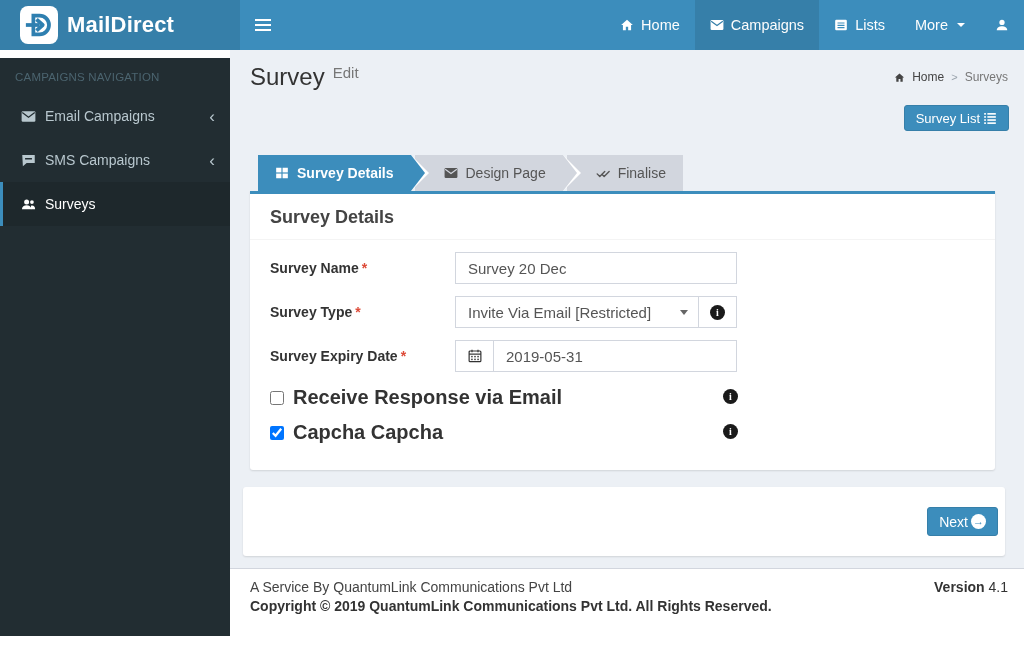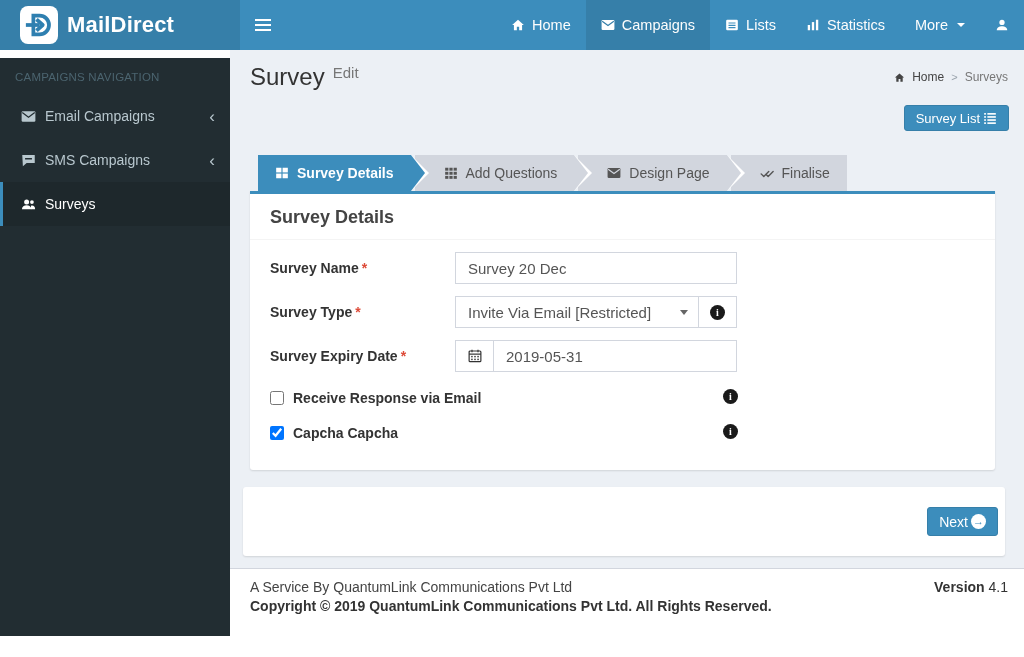--- a/index.html
+++ b/index.html
@@ -70,21 +70,21 @@
   .input-name { width:282px; }
   .select-box { width:244px; height:32px; border:1px solid #d2d6de; display:flex; align-items:center; padding:0 26px 0 12px; color:#555; font-size:15px; position:relative; cursor:pointer; background:#fff; }
   .select-caret { position:absolute; right:10px; top:13px; width:0; height:0; border-left:4px solid transparent; border-right:4px solid transparent; border-top:5px solid #666; }
   .addon { width:38px; height:32px; border:1px solid #d2d6de; background:#fff; display:flex; align-items:center; justify-content:center; color:#333; }
   .addon-right { border-left:none; }
   .addon-left { border-right:none; }
   .addon svg { width:16px; height:16px; }
   .input-date { width:244px; border-left:1px solid #d2d6de; }
   .check-row { min-height:27px; margin-bottom:8px; }
   .check-row input[type="checkbox"] { width:14px; height:14px; margin:0; cursor:pointer; }
-  .check-label { font-weight:bold; font-size:14px; color:#333; margin-left:9px; cursor:pointer; }
+  .check-label { font-weight:bold; font-size:20px; color:#333; margin-left:9px; cursor:pointer; }
   .info-icon { width:15px; height:15px; border-radius:50%; background:#1a1a1a; color:#fff; font-size:10px; font-weight:bold; display:inline-flex; align-items:center; justify-content:center; cursor:pointer; font-family:"Liberation Serif",serif; }
   .row-info { position:absolute; left:453px; top:5px; }
 
   
   .action-bar { margin:17px 19px 0 13px; height:69px; background:#fff; border-radius:3px; box-shadow:0 1px 2px rgba(0,0,0,.12); display:flex; align-items:center; justify-content:flex-end; padding-right:7px; }
   .btn-next { font-size:14px; padding:5px 11px; height:29px; }
   .arrow-circle { width:15px; height:15px; border-radius:50%; background:#fff; color:var(--accent,#3c8dbc); display:inline-flex; align-items:center; justify-content:center; font-size:11px; font-weight:bold; line-height:1; }
 
   
   .main-footer { height:60px; background:#fff; border-top:1px solid #d2d6de; padding:10px 16px 0 20px; display:flex; }
@@ -130,28 +130,20 @@
           <span>Campaigns</span>
         </a>
         <a class="nav-item">
           <svg viewBox="0 0 24 24" fill="#fff">
               <rect x="2" y="3" width="20" height="18" rx="2"></rect>
               <path d="M6 8.5h12M6 12.5h12M6 16.5h12" stroke="var(--icon-bg,#3c8dbc)" stroke-width="2"></path>
             </svg>
           <span>Lists</span>
         </a>
         <a class="nav-item">
-          <svg viewBox="0 0 24 24" fill="#fff">
-              <rect x="3" y="12" width="4" height="9"></rect>
-              <rect x="10" y="7" width="4" height="14"></rect>
-              <rect x="17" y="3" width="4" height="18"></rect>
-            </svg>
-          <span>Statistics</span>
-        </a>
-        <a class="nav-item">
           <span>More</span>
           <span class="caret-down"></span>
         </a>
         <a class="nav-item">
           <svg viewBox="0 0 24 24" fill="#fff" width="15" height="15">
               <circle cx="12" cy="7.5" r="4.5"></circle>
               <path d="M3 21c0-5 4.5-7 9-7s9 2 9 7z"></path>
             </svg>
         </a>
       </div>
@@ -223,34 +215,20 @@
 
         <div class="wizard">
           <div class="step active">
             <svg viewBox="0 0 24 24" fill="currentColor">
                 <rect x="2" y="3" width="9" height="8"></rect>
                 <rect x="13" y="3" width="9" height="8"></rect>
                 <rect x="2" y="13" width="9" height="8"></rect>
                 <rect x="13" y="13" width="9" height="8"></rect>
               </svg>
             <span>Survey Details</span>
-          </div>
-          <div class="step">
-            <svg viewBox="0 0 24 24" fill="currentColor">
-                <rect x="2" y="3" width="5.5" height="5"></rect>
-                <rect x="9.25" y="3" width="5.5" height="5"></rect>
-                <rect x="16.5" y="3" width="5.5" height="5"></rect>
-                <rect x="2" y="10" width="5.5" height="5"></rect>
-                <rect x="9.25" y="10" width="5.5" height="5"></rect>
-                <rect x="16.5" y="10" width="5.5" height="5"></rect>
-                <rect x="2" y="17" width="5.5" height="5"></rect>
-                <rect x="9.25" y="17" width="5.5" height="5"></rect>
-                <rect x="16.5" y="17" width="5.5" height="5"></rect>
-              </svg>
-            <span>Add Questions</span>
           </div>
           <div class="step">
             <svg viewBox="0 0 24 24" fill="currentColor">
                 <rect x="1" y="3.5" width="22" height="17" rx="2"></rect>
                 <path d="M2 5.5l10 7.5 10-7.5" fill="none" stroke="var(--icon-bg,#d2d6de)" stroke-width="2"></path>
               </svg>
             <span>Design Page</span>
           </div>
           <div class="step">
             <svg viewBox="0 0 24 24" fill="none" stroke="currentColor" stroke-width="2.4" stroke-linecap="round" stroke-linejoin="round">

